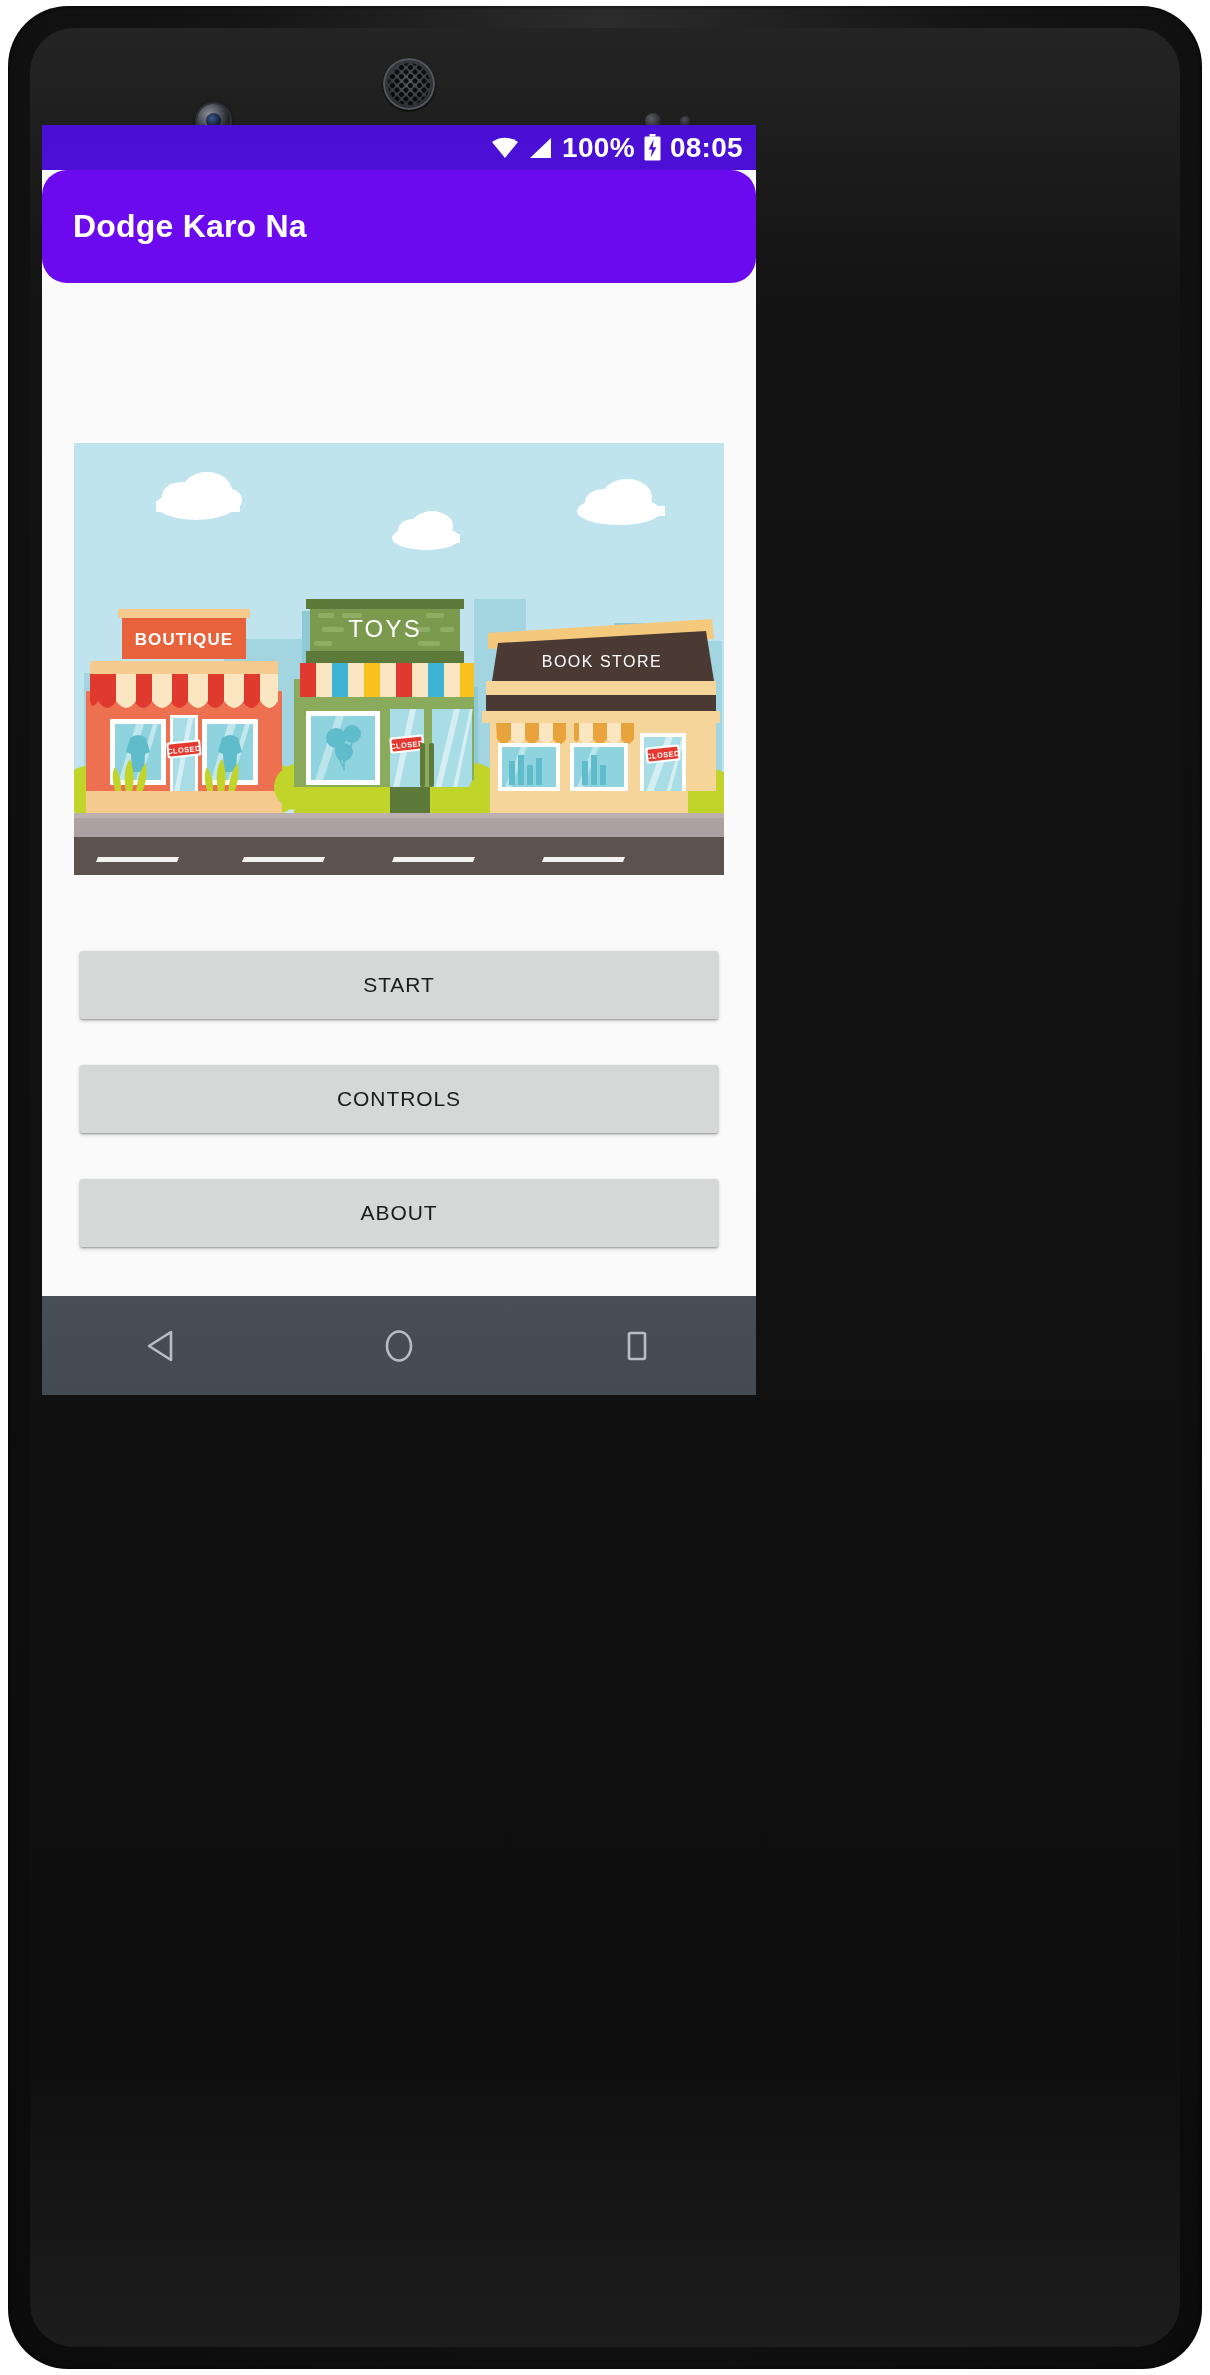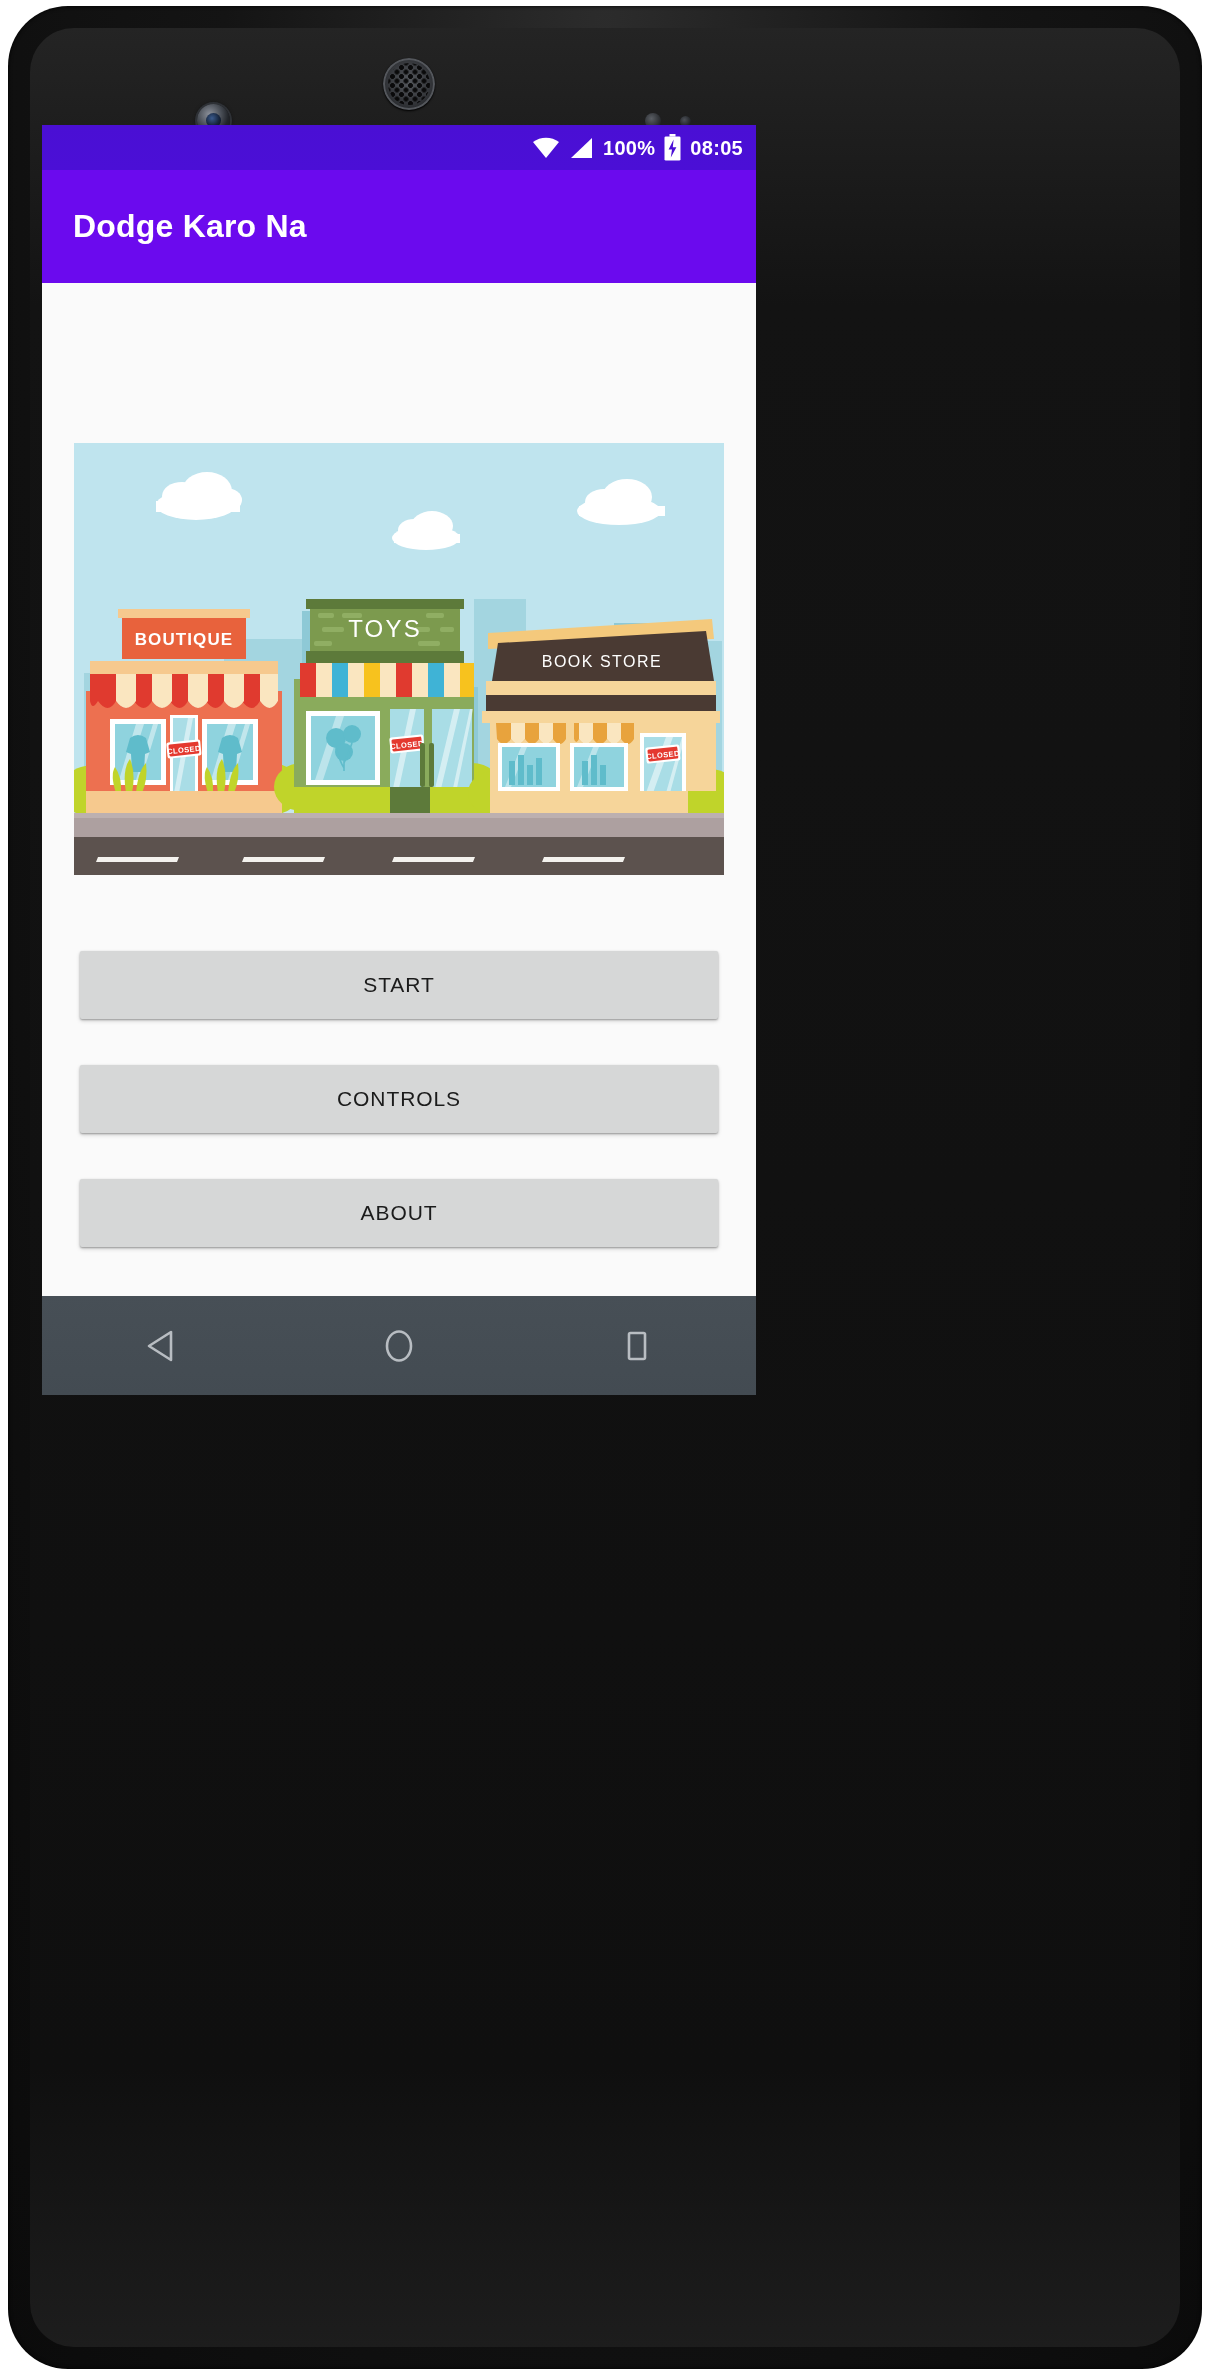--- a/index.html
+++ b/index.html
@@ -82,34 +82,35 @@
   
   #status-bar {
     position: absolute; left: 0; top: 0;
     width: 714px; height: 45px;
     background: #4b0fd6;
     background-image: linear-gradient(180deg,#4a0fd4 0%, #4b0fd6 100%);
     display: flex; align-items: center; justify-content: flex-end;
     padding-right: 13px; gap: 9px;
   }
   .sb-text {
-    color: #ffffff; font-size: 20px; font-weight: 700;
+    color: #ffffff; font-size: 28px; font-weight: 700;
     letter-spacing: 0.3px; line-height: 1;
   }
   #wifi-icon { width: 28px; height: 22px; }
   #signal-icon { width: 25px; height: 22px; }
   #battery-icon { width: 17px; height: 27px; }
 
   
   #app-bar {
     position: absolute; left: 0; top: 45px;
     width: 714px; height: 113px;
     background: #6b0aee;
     display: flex; align-items: center;
     padding-left: 31px;
+    border-radius: 25px;
   }
   #app-title {
     color: #ffffff;
     font-size: 32px;
     font-weight: 700;
     letter-spacing: 0.2px;
   }
 
   
   #content {

